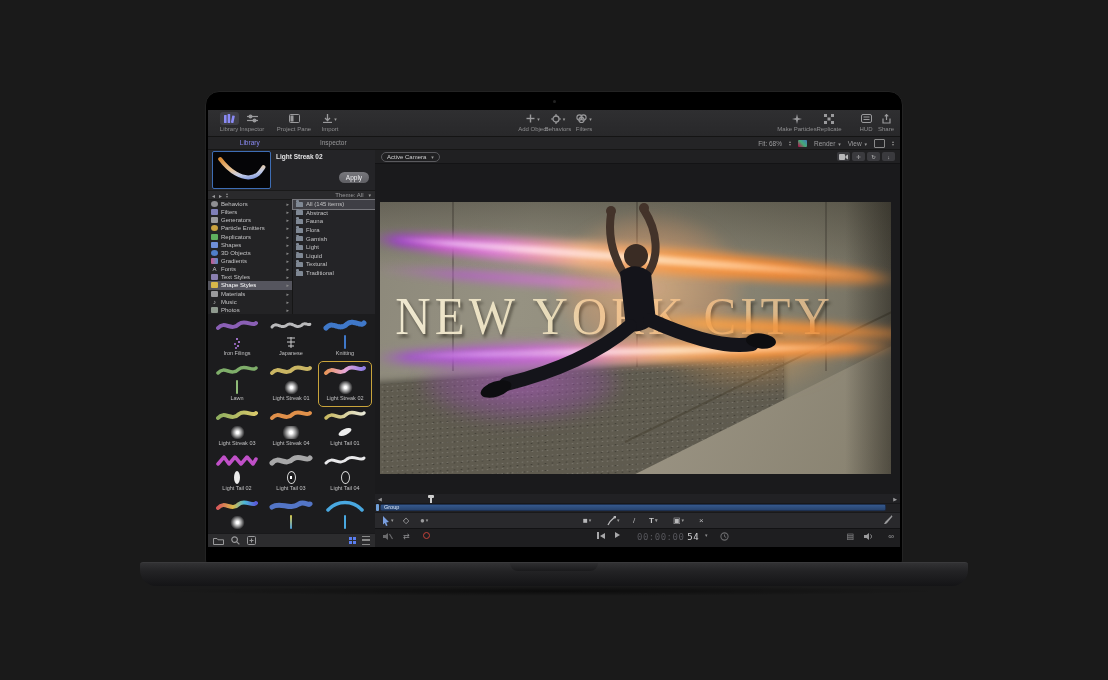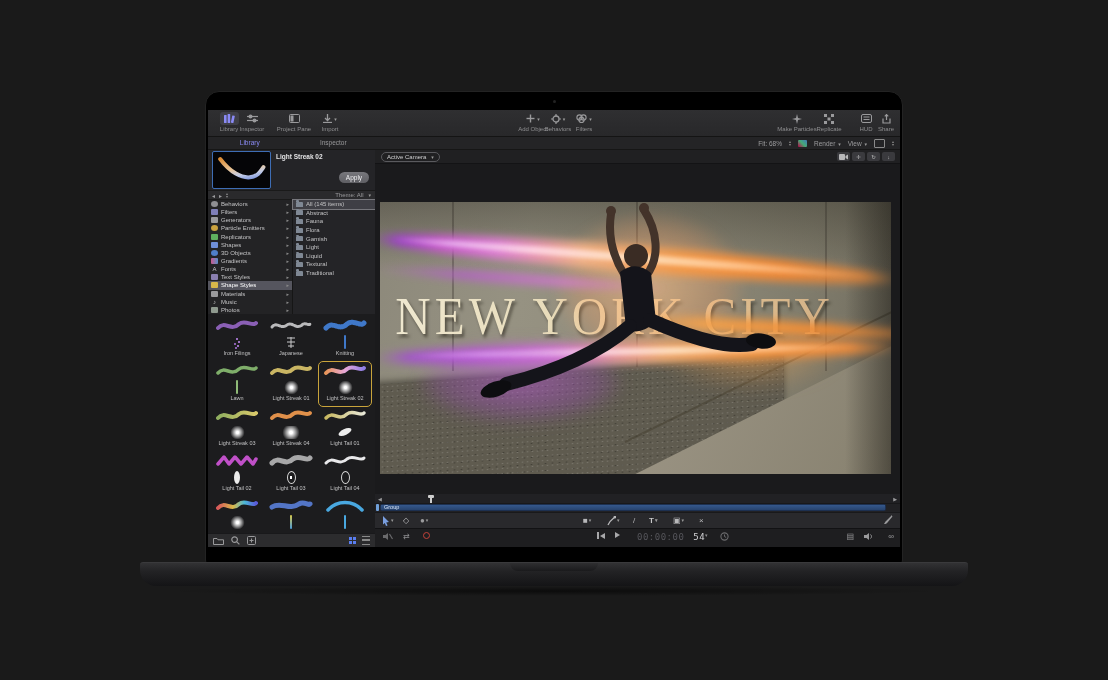--- a/index.html
+++ b/index.html
@@ -826,21 +826,21 @@
             <span class="prev-glyph">
                 <span class="bar"></span>
                 <span class="tri"></span>
               </span>
           </span>
           <span class="tp-item" style="left:240px">
               <span class="play-tri"></span>
             </span>
           <span class="tp-item timecode" style="left:262px">
             <span class="dim">00:00:00</span>
-              <span class="lit" style="margin-left:9px">54</span>
+              <span class="lit" style="margin-left:3px">54</span>
           </span>
           <span class="tp-item" style="left:330px;font-size:5px">▾</span>
           <span class="tp-item" style="left:345px">
             <svg width="9" height="9" viewBox="0 0 9 9">
                 <circle cx="4.5" cy="4.5" r="3.6" fill="none" stroke="#6a6a6c" stroke-width="1.1"></circle>
                 <path d="M4.5 2.5 L4.5 4.5 L6.2 5.5" fill="none" stroke="#6a6a6c" stroke-width="1"></path>
               </svg>
           </span>
 
           <span class="tp-item" style="right:46px;color:#9a9a9c">▤</span>

